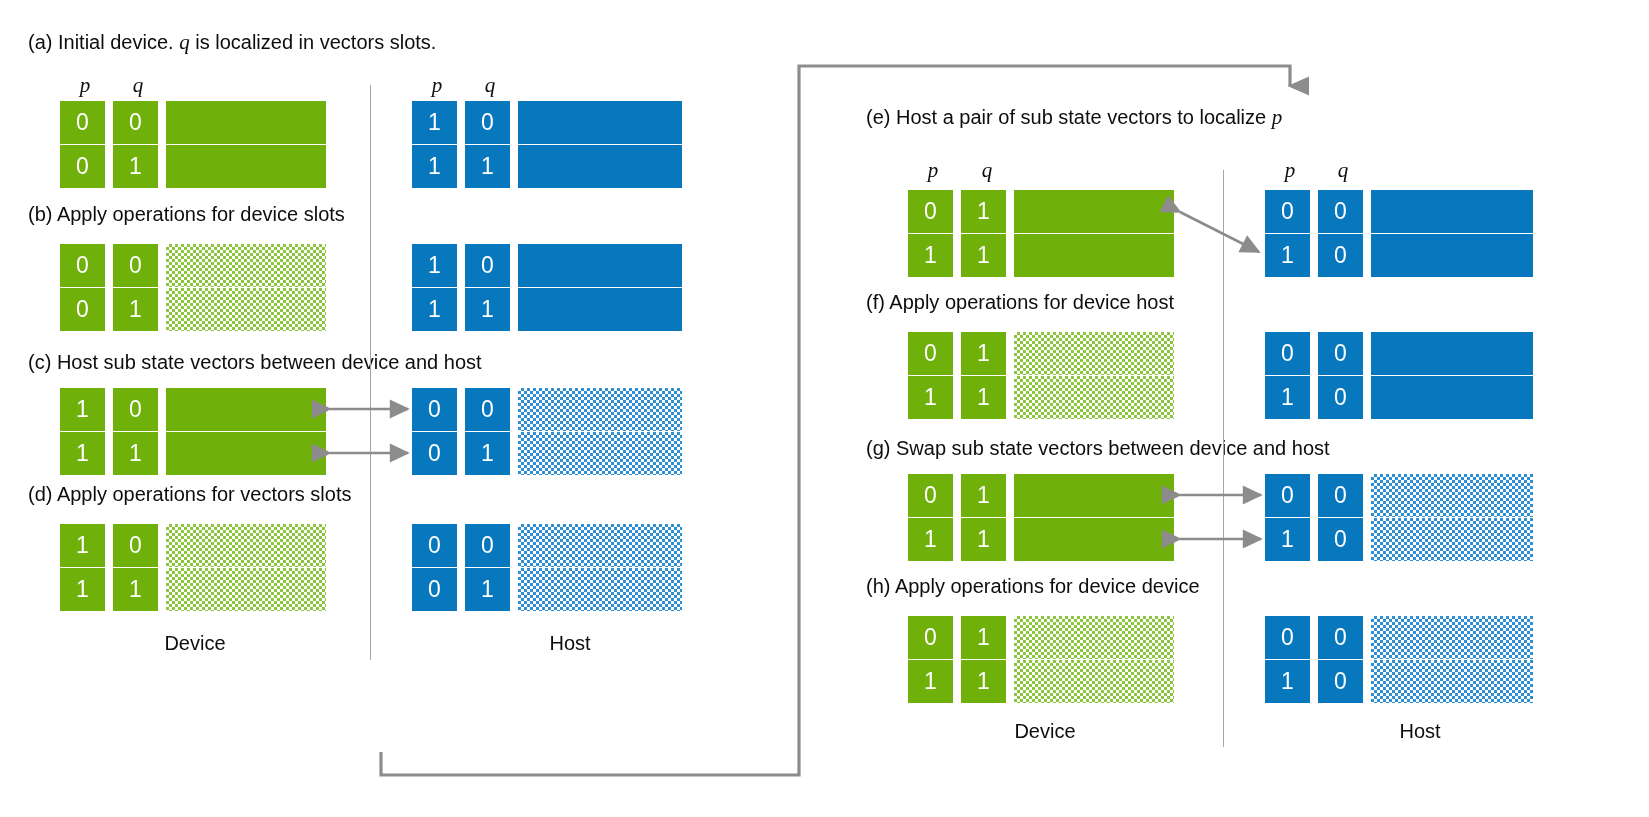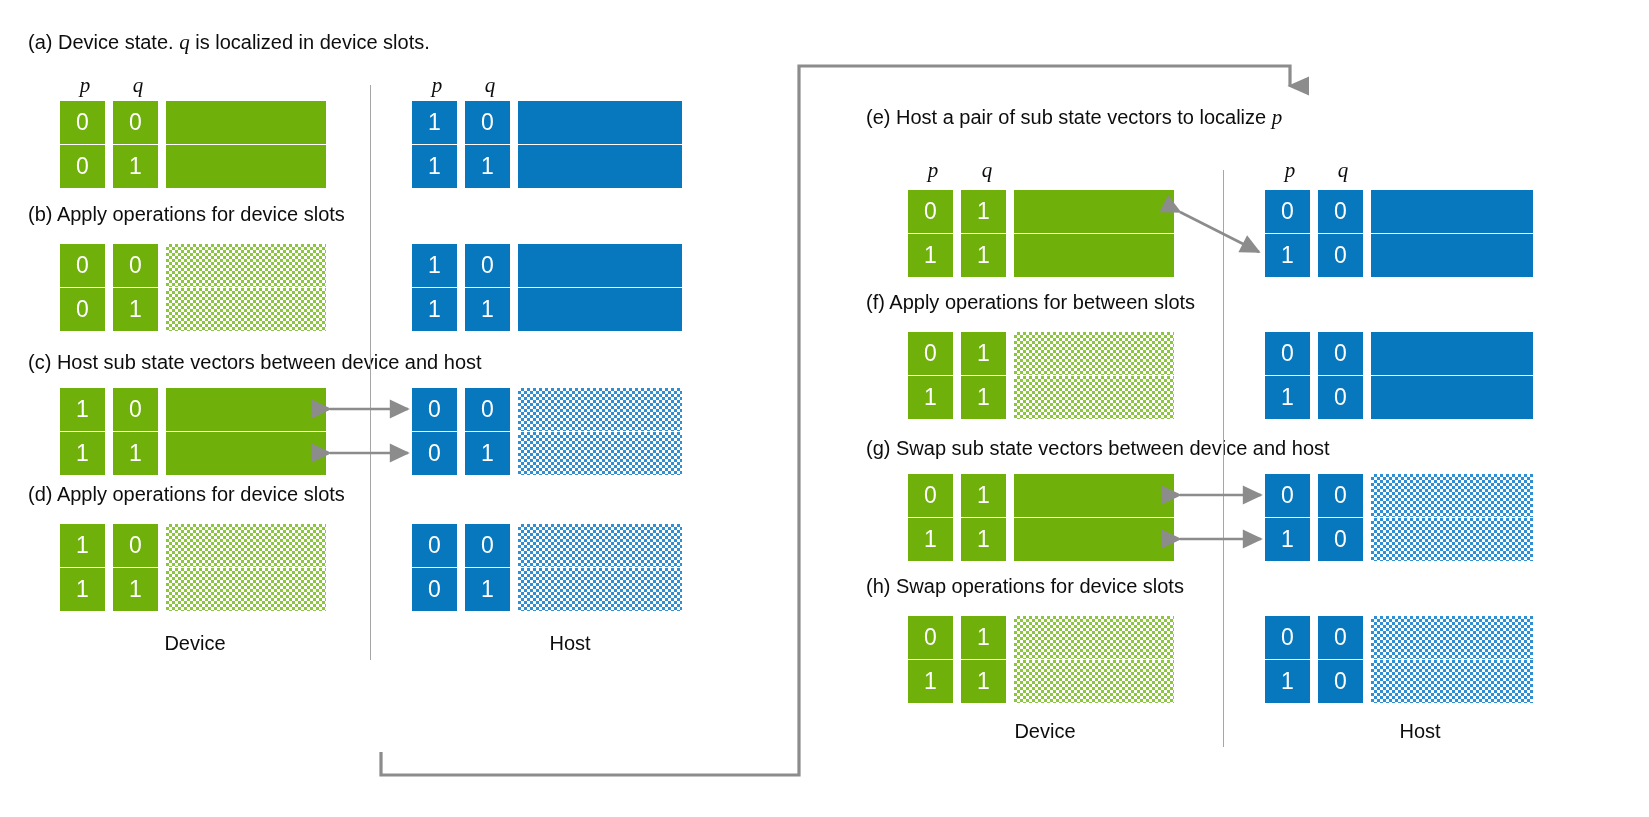--- a/index.html
+++ b/index.html
@@ -65,21 +65,21 @@
       linear-gradient(45deg,#2E8FD4 25%,transparent 25%,transparent 75%,#2E8FD4 75%);
     background-size:6px 6px;
     background-position:0 0,3px 3px;
   }
   svg.overlay{position:absolute;left:0;top:0;width:1649px;height:817px;pointer-events:none;}
 </style>
 </head>
 <body>
 
 <div class="caption" style="left:28px;top:30px;">
-  <span>(a) Device state. </span><i>q</i><span> is localized in device slots.</span>
+  <span>(a) Initial device. </span><i>q</i><span> is localized in vectors slots.</span>
 </div>
 <div class="hdr" style="left:70px;top:75px;">p</div>
 <div class="hdr" style="left:123px;top:75px;">q</div>
 <div class="hdr" style="left:422px;top:75px;">p</div>
 <div class="hdr" style="left:475px;top:75px;">q</div>
 
 <div class="cell g-solid" style="left:60px;top:101px;width:45px;height:43px;">0</div>
 <div class="cell g-solid" style="left:113px;top:101px;width:45px;height:43px;">0</div>
 <div class="bar g-bar" style="left:166px;top:101px;width:160px;height:43px;"></div>
 <div class="cell g-solid" style="left:60px;top:145px;width:45px;height:43px;">0</div>
@@ -116,21 +116,21 @@
 <div class="cell g-solid" style="left:113px;top:432px;width:45px;height:43px;">1</div>
 <div class="bar g-bar" style="left:166px;top:432px;width:160px;height:43px;"></div>
 
 <div class="cell b-solid" style="left:412px;top:388px;width:45px;height:43px;">0</div>
 <div class="cell b-solid" style="left:465px;top:388px;width:45px;height:43px;">0</div>
 <div class="bar b-hatch" style="left:518px;top:388px;width:164px;height:43px;"></div>
 <div class="cell b-solid" style="left:412px;top:432px;width:45px;height:43px;">0</div>
 <div class="cell b-solid" style="left:465px;top:432px;width:45px;height:43px;">1</div>
 <div class="bar b-hatch" style="left:518px;top:432px;width:164px;height:43px;"></div>
 
-<div class="caption" style="left:28px;top:482px;">(d) Apply operations for device slots</div>
+<div class="caption" style="left:28px;top:482px;">(d) Apply operations for vectors slots</div>
 <div class="cell g-solid" style="left:60px;top:524px;width:45px;height:43px;">1</div>
 <div class="cell g-solid" style="left:113px;top:524px;width:45px;height:43px;">0</div>
 <div class="bar g-hatch" style="left:166px;top:524px;width:160px;height:43px;"></div>
 <div class="cell g-solid" style="left:60px;top:568px;width:45px;height:43px;">1</div>
 <div class="cell g-solid" style="left:113px;top:568px;width:45px;height:43px;">1</div>
 <div class="bar g-hatch" style="left:166px;top:568px;width:160px;height:43px;"></div>
 
 <div class="cell b-solid" style="left:412px;top:524px;width:45px;height:43px;">0</div>
 <div class="cell b-solid" style="left:465px;top:524px;width:45px;height:43px;">0</div>
 <div class="bar b-hatch" style="left:518px;top:524px;width:164px;height:43px;"></div>
@@ -157,21 +157,21 @@
 <div class="cell g-solid" style="left:961px;top:234px;width:45px;height:43px;">1</div>
 <div class="bar g-bar" style="left:1014px;top:234px;width:160px;height:43px;"></div>
 
 <div class="cell b-solid" style="left:1265px;top:190px;width:45px;height:43px;">0</div>
 <div class="cell b-solid" style="left:1318px;top:190px;width:45px;height:43px;">0</div>
 <div class="bar b-bar" style="left:1371px;top:190px;width:162px;height:43px;"></div>
 <div class="cell b-solid" style="left:1265px;top:234px;width:45px;height:43px;">1</div>
 <div class="cell b-solid" style="left:1318px;top:234px;width:45px;height:43px;">0</div>
 <div class="bar b-bar" style="left:1371px;top:234px;width:162px;height:43px;"></div>
 
-<div class="caption" style="left:866px;top:290px;">(f) Apply operations for between slots</div>
+<div class="caption" style="left:866px;top:290px;">(f) Apply operations for device host</div>
 <div class="cell g-solid" style="left:908px;top:332px;width:45px;height:43px;">0</div>
 <div class="cell g-solid" style="left:961px;top:332px;width:45px;height:43px;">1</div>
 <div class="bar g-hatch" style="left:1014px;top:332px;width:160px;height:43px;"></div>
 <div class="cell g-solid" style="left:908px;top:376px;width:45px;height:43px;">1</div>
 <div class="cell g-solid" style="left:961px;top:376px;width:45px;height:43px;">1</div>
 <div class="bar g-hatch" style="left:1014px;top:376px;width:160px;height:43px;"></div>
 
 <div class="cell b-solid" style="left:1265px;top:332px;width:45px;height:43px;">0</div>
 <div class="cell b-solid" style="left:1318px;top:332px;width:45px;height:43px;">0</div>
 <div class="bar b-bar" style="left:1371px;top:332px;width:162px;height:43px;"></div>
@@ -187,21 +187,21 @@
 <div class="cell g-solid" style="left:961px;top:518px;width:45px;height:43px;">1</div>
 <div class="bar g-bar" style="left:1014px;top:518px;width:160px;height:43px;"></div>
 
 <div class="cell b-solid" style="left:1265px;top:474px;width:45px;height:43px;">0</div>
 <div class="cell b-solid" style="left:1318px;top:474px;width:45px;height:43px;">0</div>
 <div class="bar b-hatch" style="left:1371px;top:474px;width:162px;height:43px;"></div>
 <div class="cell b-solid" style="left:1265px;top:518px;width:45px;height:43px;">1</div>
 <div class="cell b-solid" style="left:1318px;top:518px;width:45px;height:43px;">0</div>
 <div class="bar b-hatch" style="left:1371px;top:518px;width:162px;height:43px;"></div>
 
-<div class="caption" style="left:866px;top:574px;">(h) Swap operations for device slots</div>
+<div class="caption" style="left:866px;top:574px;">(h) Apply operations for device device</div>
 <div class="cell g-solid" style="left:908px;top:616px;width:45px;height:43px;">0</div>
 <div class="cell g-solid" style="left:961px;top:616px;width:45px;height:43px;">1</div>
 <div class="bar g-hatch" style="left:1014px;top:616px;width:160px;height:43px;"></div>
 <div class="cell g-solid" style="left:908px;top:660px;width:45px;height:43px;">1</div>
 <div class="cell g-solid" style="left:961px;top:660px;width:45px;height:43px;">1</div>
 <div class="bar g-hatch" style="left:1014px;top:660px;width:160px;height:43px;"></div>
 
 <div class="cell b-solid" style="left:1265px;top:616px;width:45px;height:43px;">0</div>
 <div class="cell b-solid" style="left:1318px;top:616px;width:45px;height:43px;">0</div>
 <div class="bar b-hatch" style="left:1371px;top:616px;width:162px;height:43px;"></div>

